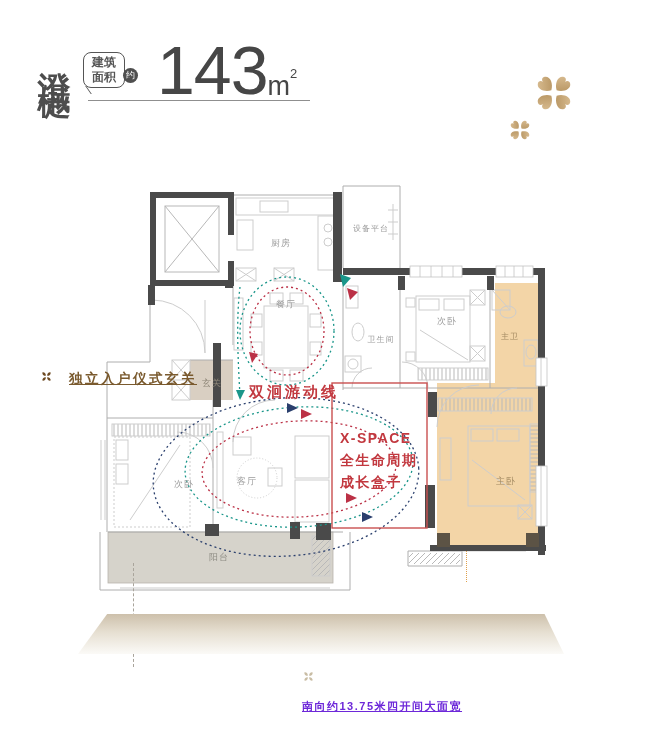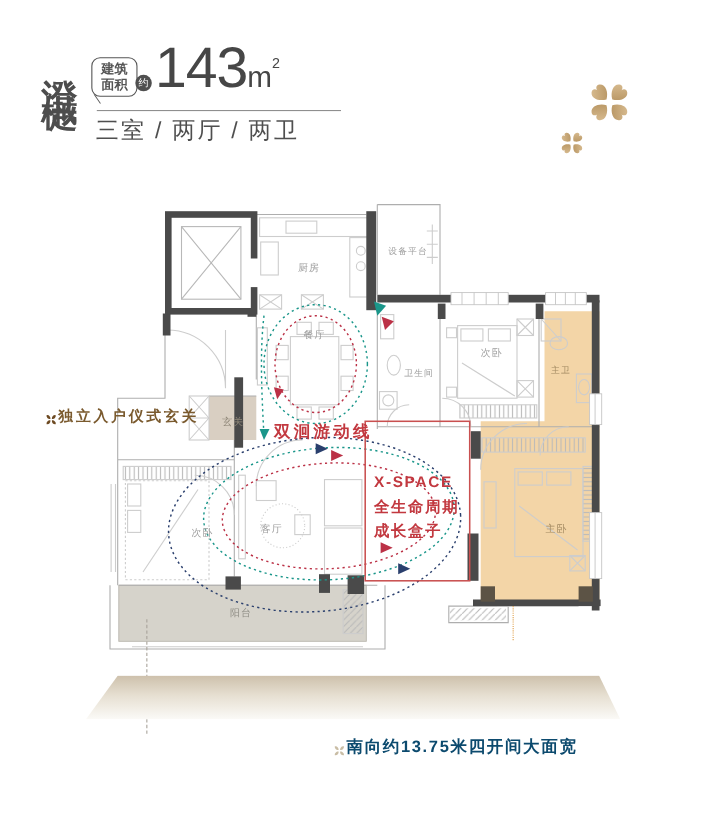--- a/index.html
+++ b/index.html
@@ -10,33 +10,33 @@
   
   .proj-name{left:38px;top:46px;writing-mode:vertical-rl;text-orientation:upright;
     font-size:33px;font-weight:600;color:#4d4d4d;letter-spacing:13px;line-height:1;}
   .badge{left:83px;top:52px;width:34px;border:1.6px solid #555;border-radius:8px;
     padding:2px 3px;text-align:center;font-size:12px;font-weight:700;color:#555;line-height:1.25;}
   .badge::after{content:"";position:absolute;left:4px;bottom:-7px;width:9px;height:8px;
     border-left:1.6px solid #555;transform:skewX(35deg);}
   .approx{left:123px;top:68px;width:15px;height:15px;border-radius:50%;background:#4f4f4f;
     color:#fff;font-size:9px;line-height:15px;text-align:center;}
   .area{left:141px;top:36px;display:flex;align-items:flex-end;color:#464646;}
-  .area .val{font-size:52px;font-weight:500;line-height:1;letter-spacing:-1px;}
+  .area .val{font-size:68px;font-weight:500;line-height:1;letter-spacing:-1px;margin-left:16px;}
   .area .unit{font-size:27px;font-weight:500;line-height:1.35;}
   .area .exp{font-size:13px;font-weight:500;line-height:1;position:relative;top:-24px;}
   .divider{left:88px;top:100px;width:222px;height:1px;background:#8f8f8f;}
   .spec{left:87px;top:104px;font-size:21px;font-weight:500;color:#4f4f4f;letter-spacing:2px;}
 
   
-  .ann{display:flex;align-items:flex-end;gap:0;font-weight:700;white-space:nowrap;}
+  .ann{display:flex;align-items:flex-start;gap:16px;font-weight:700;white-space:nowrap;text-decoration:underline;}
   .ann svg{flex:0 0 auto;}
   .ann-foyer{left:40px;top:370px;color:#7a5a2e;font-size:13.5px;letter-spacing:2.5px;}
   .ann-master{left:429px;top:584px;color:#e59a3d;font-size:13px;letter-spacing:.5px;}
   .ann-balcony{left:126px;top:670px;color:#8d867b;font-size:13px;letter-spacing:1.5px;}
-  .ann-width{left:302px;top:670px;color:#0c4a6e;font-size:15px;letter-spacing:1.5px;}
+  .ann-width{left:302px;top:670px;color:#6d28d9;font-size:11px;letter-spacing:1.5px;flex-direction:column;}
   .icon-brown{color:#6d4a22;}
   .icon-orange{color:#e59a3d;}
   .icon-tan{color:#c9bda5;}
 
   .leader-gray{left:133px;top:563px;height:104px;width:0;border-left:1px dashed #a9a49b;}
   .leader-orange{left:466px;top:551px;height:31px;width:0;border-left:1.5px dotted #e0a04a;}
 
   .podium{left:78px;top:614px;width:486px;height:40px;
     background:linear-gradient(180deg,#cdc0ab 0%,#e6dfd1 45%,#fbfaf7 100%);
     clip-path:polygon(6% 0,96% 0,100% 100%,0% 100%);}
@@ -51,21 +51,20 @@
     <div>建筑</div>
     <div>面积</div>
   </div>
   <div class="abs approx">约</div>
   <div class="abs area">
     <span class="val">143</span>
       <span class="unit">m</span>
       <span class="exp">2</span>
   </div>
   <div class="abs divider"></div>
-  <div class="abs spec">三室 / 两厅 / 两卫</div>
 
   <svg class="abs" style="left:533px;top:72px" width="42" height="42" viewBox="-14 -14 28 28">
     <defs>
         <linearGradient id="goldA" x1="0" y1="0" x2="1" y2="1">
       <stop offset="0" stop-color="#d9bd92"></stop>
           <stop offset="1" stop-color="#b3905c"></stop>
         </linearGradient>
       </defs>
     <g fill="url(#goldA)">
       <path transform="rotate(45)" d="M0,-2.5 C-4.2,-4.8 -6.2,-9.6 -3.4,-11.9 C-1.7,-13.2 -0.2,-12 0,-10.4 C0.2,-12 1.7,-13.2 3.4,-11.9 C6.2,-9.6 4.2,-4.8 0,-2.5 Z"></path>

